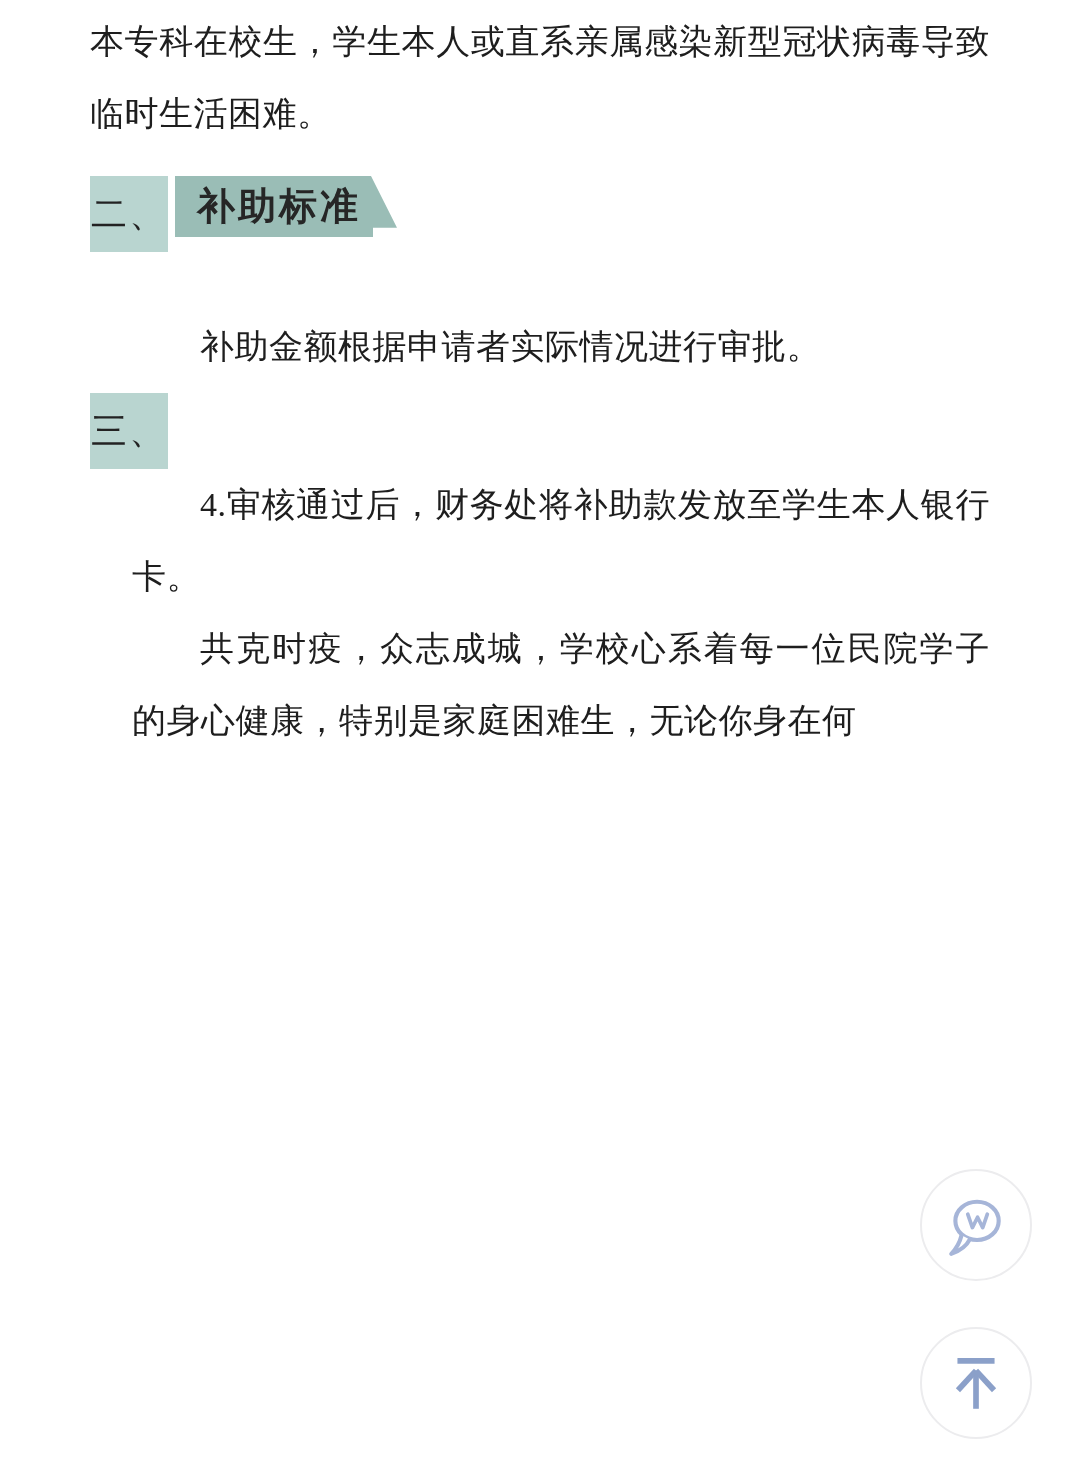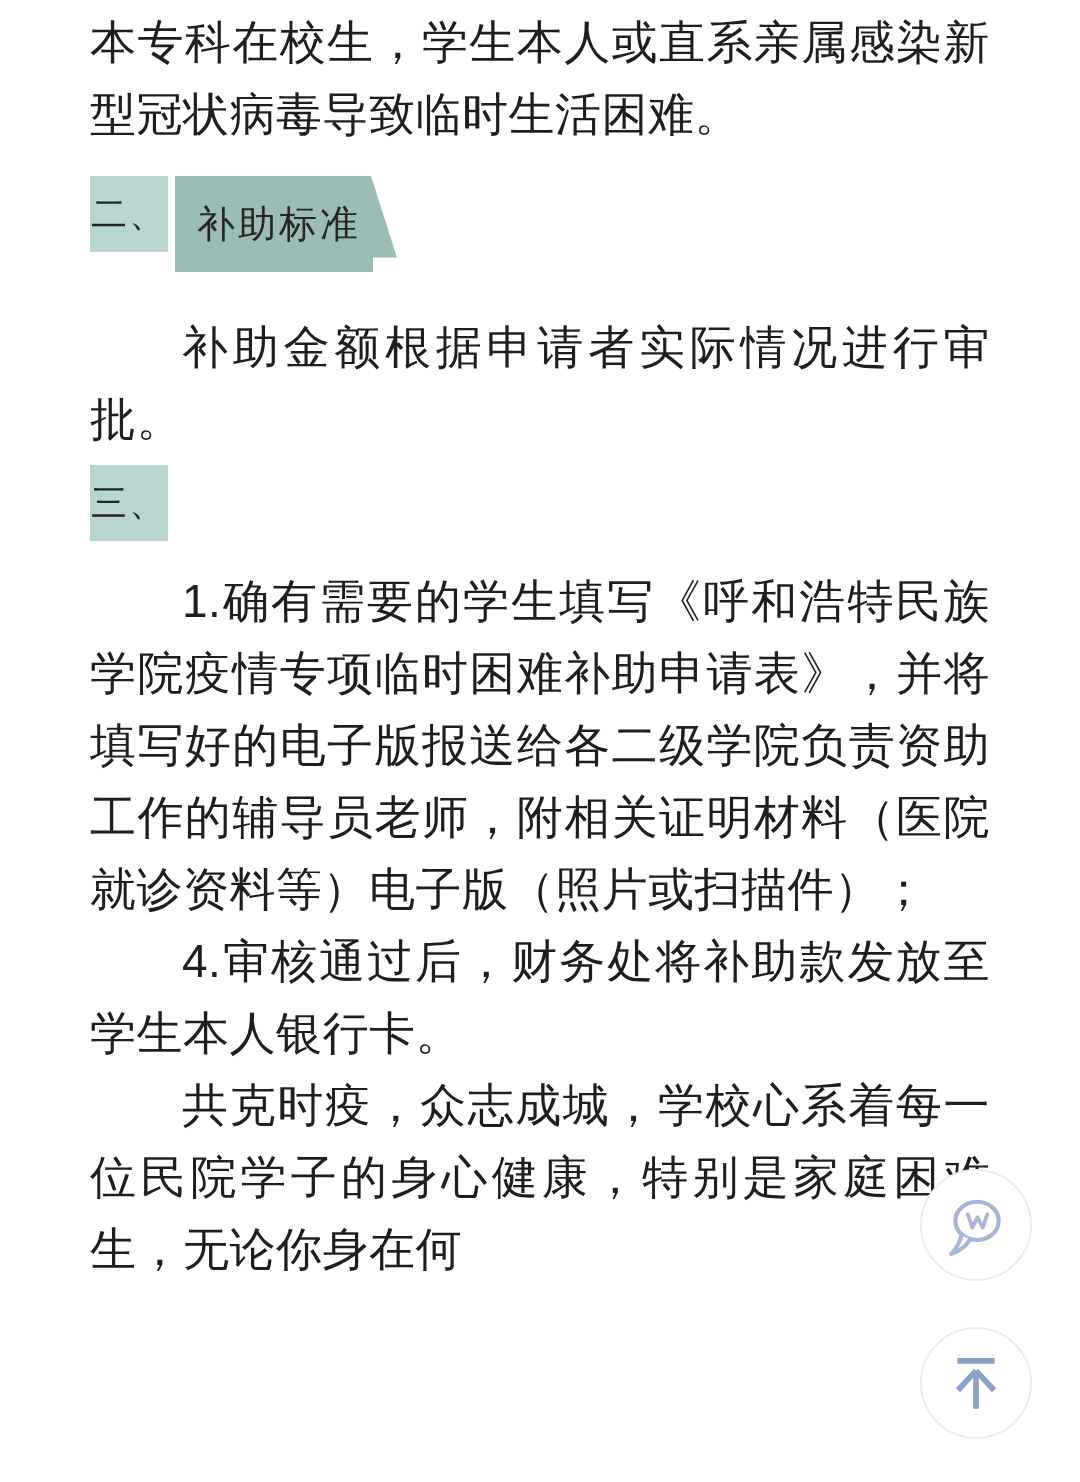--- a/index.html
+++ b/index.html
@@ -4,38 +4,39 @@
 <style>
   html,body{margin:0;padding:0;}
   body{
     width:1080px;height:1482px;overflow:hidden;position:relative;
     background:#ffffff;
     font-family:"Liberation Sans","DejaVu Sans",sans-serif;
     color:#1e1e1e;
   }
   .doc{padding:6px 90px 0 90px;width:900px;}
   .para{
-    margin:0;font-size:46px;line-height:72px;letter-spacing:0.5px;
-    color:#1e1e1e;text-align:justify;word-break:break-all;
+    margin:0;font-size:34px;line-height:72px;letter-spacing:0.5px;
+    color:#1e1e1e;text-align:justify;word-break:break-all;font-family:Liberation Serif, serif;
   }
-  .para.indent{text-indent:2em;}
+  .para.indent{text-indent:2em;margin-left:42px;}
   .sec{display:flex;align-items:stretch;height:76px;}
   .sec-1{margin-top:26px;}
   .sec-2{margin-top:10px;}
   .num-box{
     width:78px;height:76px;background:#b9d5d0;flex:0 0 78px;
     display:flex;align-items:center;justify-content:center;
     font-size:36px;color:#222;margin-right:7px;letter-spacing:2px;
   }
   .banner{
-    height:96px;background:#9abdb6;color:#262626;
+    height:61px;background:#9abdb6;color:#262626;
     display:flex;align-items:center;
     font-size:38px;letter-spacing:3px;
     padding-left:22px;box-sizing:border-box;
     clip-path:polygon(0 0, calc(100% - 26px) 0, 100% 85%, calc(100% - 24px) 85%, calc(100% - 24px) 100%, 0 100%);
+    font-weight:bold;
   }
   .banner-1{width:222px;}
   .banner-2{width:300px;}
   .fab{
     position:absolute;width:112px;height:112px;border-radius:50%;
     background:#ffffff;border:2px solid #ececee;
     display:flex;align-items:center;justify-content:center;
     box-sizing:border-box;cursor:pointer;
   }
   .fab-comment{left:920px;top:1169px;}
@@ -59,21 +60,20 @@
   </div>
 
   <p class="para indent" style="margin-top:59px">补助金额根据申请者实际情况进行审批。</p>
 
   <div class="sec sec-2">
     <div class="num-box">
       <span>三、</span>
     </div>
   </div>
 
-  <p class="para indent" style="margin-top:24px">1.确有需要的学生填写《呼和浩特民族学院疫情专项临时困难补助申请表》，并将填写好的电子版报送给各二级学院负责资助工作的辅导员老师，附相关证明材料（医院就诊资料等）电子版（照片或扫描件）；</p>
 
 
 
   <p class="para indent">4.审核通过后，财务处将补助款发放至学生本人银行卡。</p>
 
   <p class="para indent">共克时疫，众志成城，学校心系着每一位民院学子的身心健康，特别是家庭困难生，无论你身在何</p>
 
 </div>
 
 <div class="fab fab-comment">

